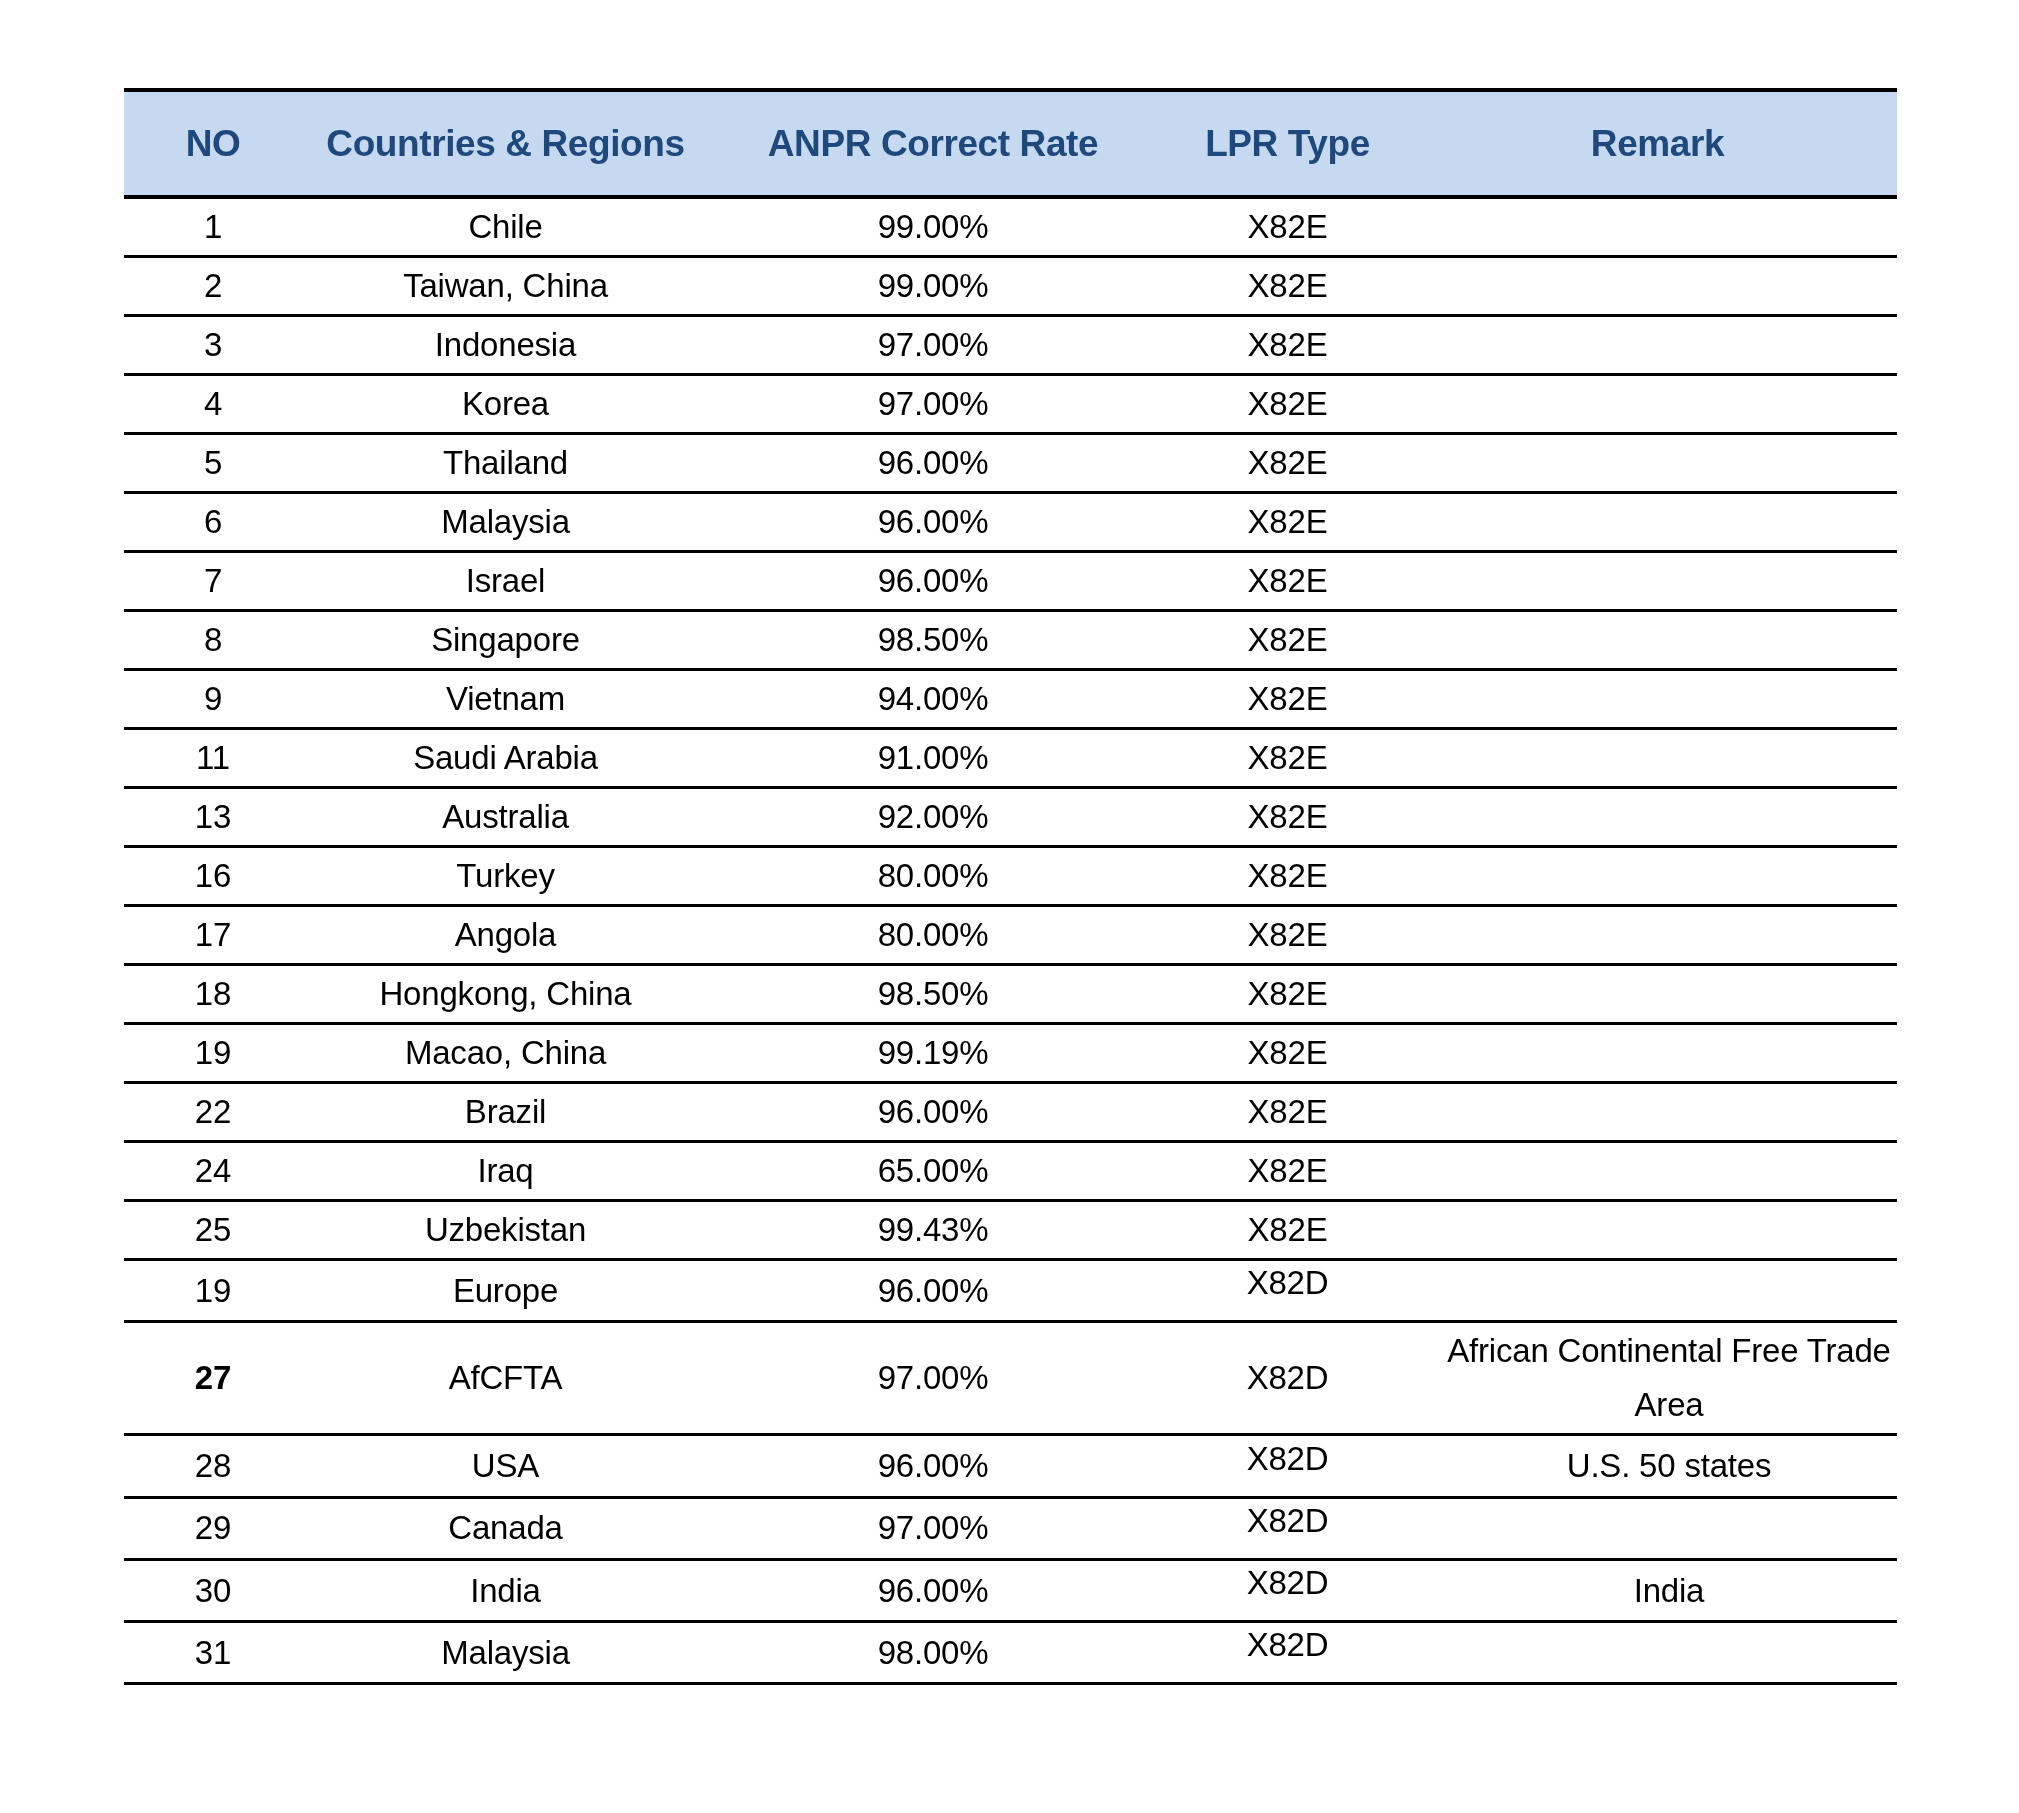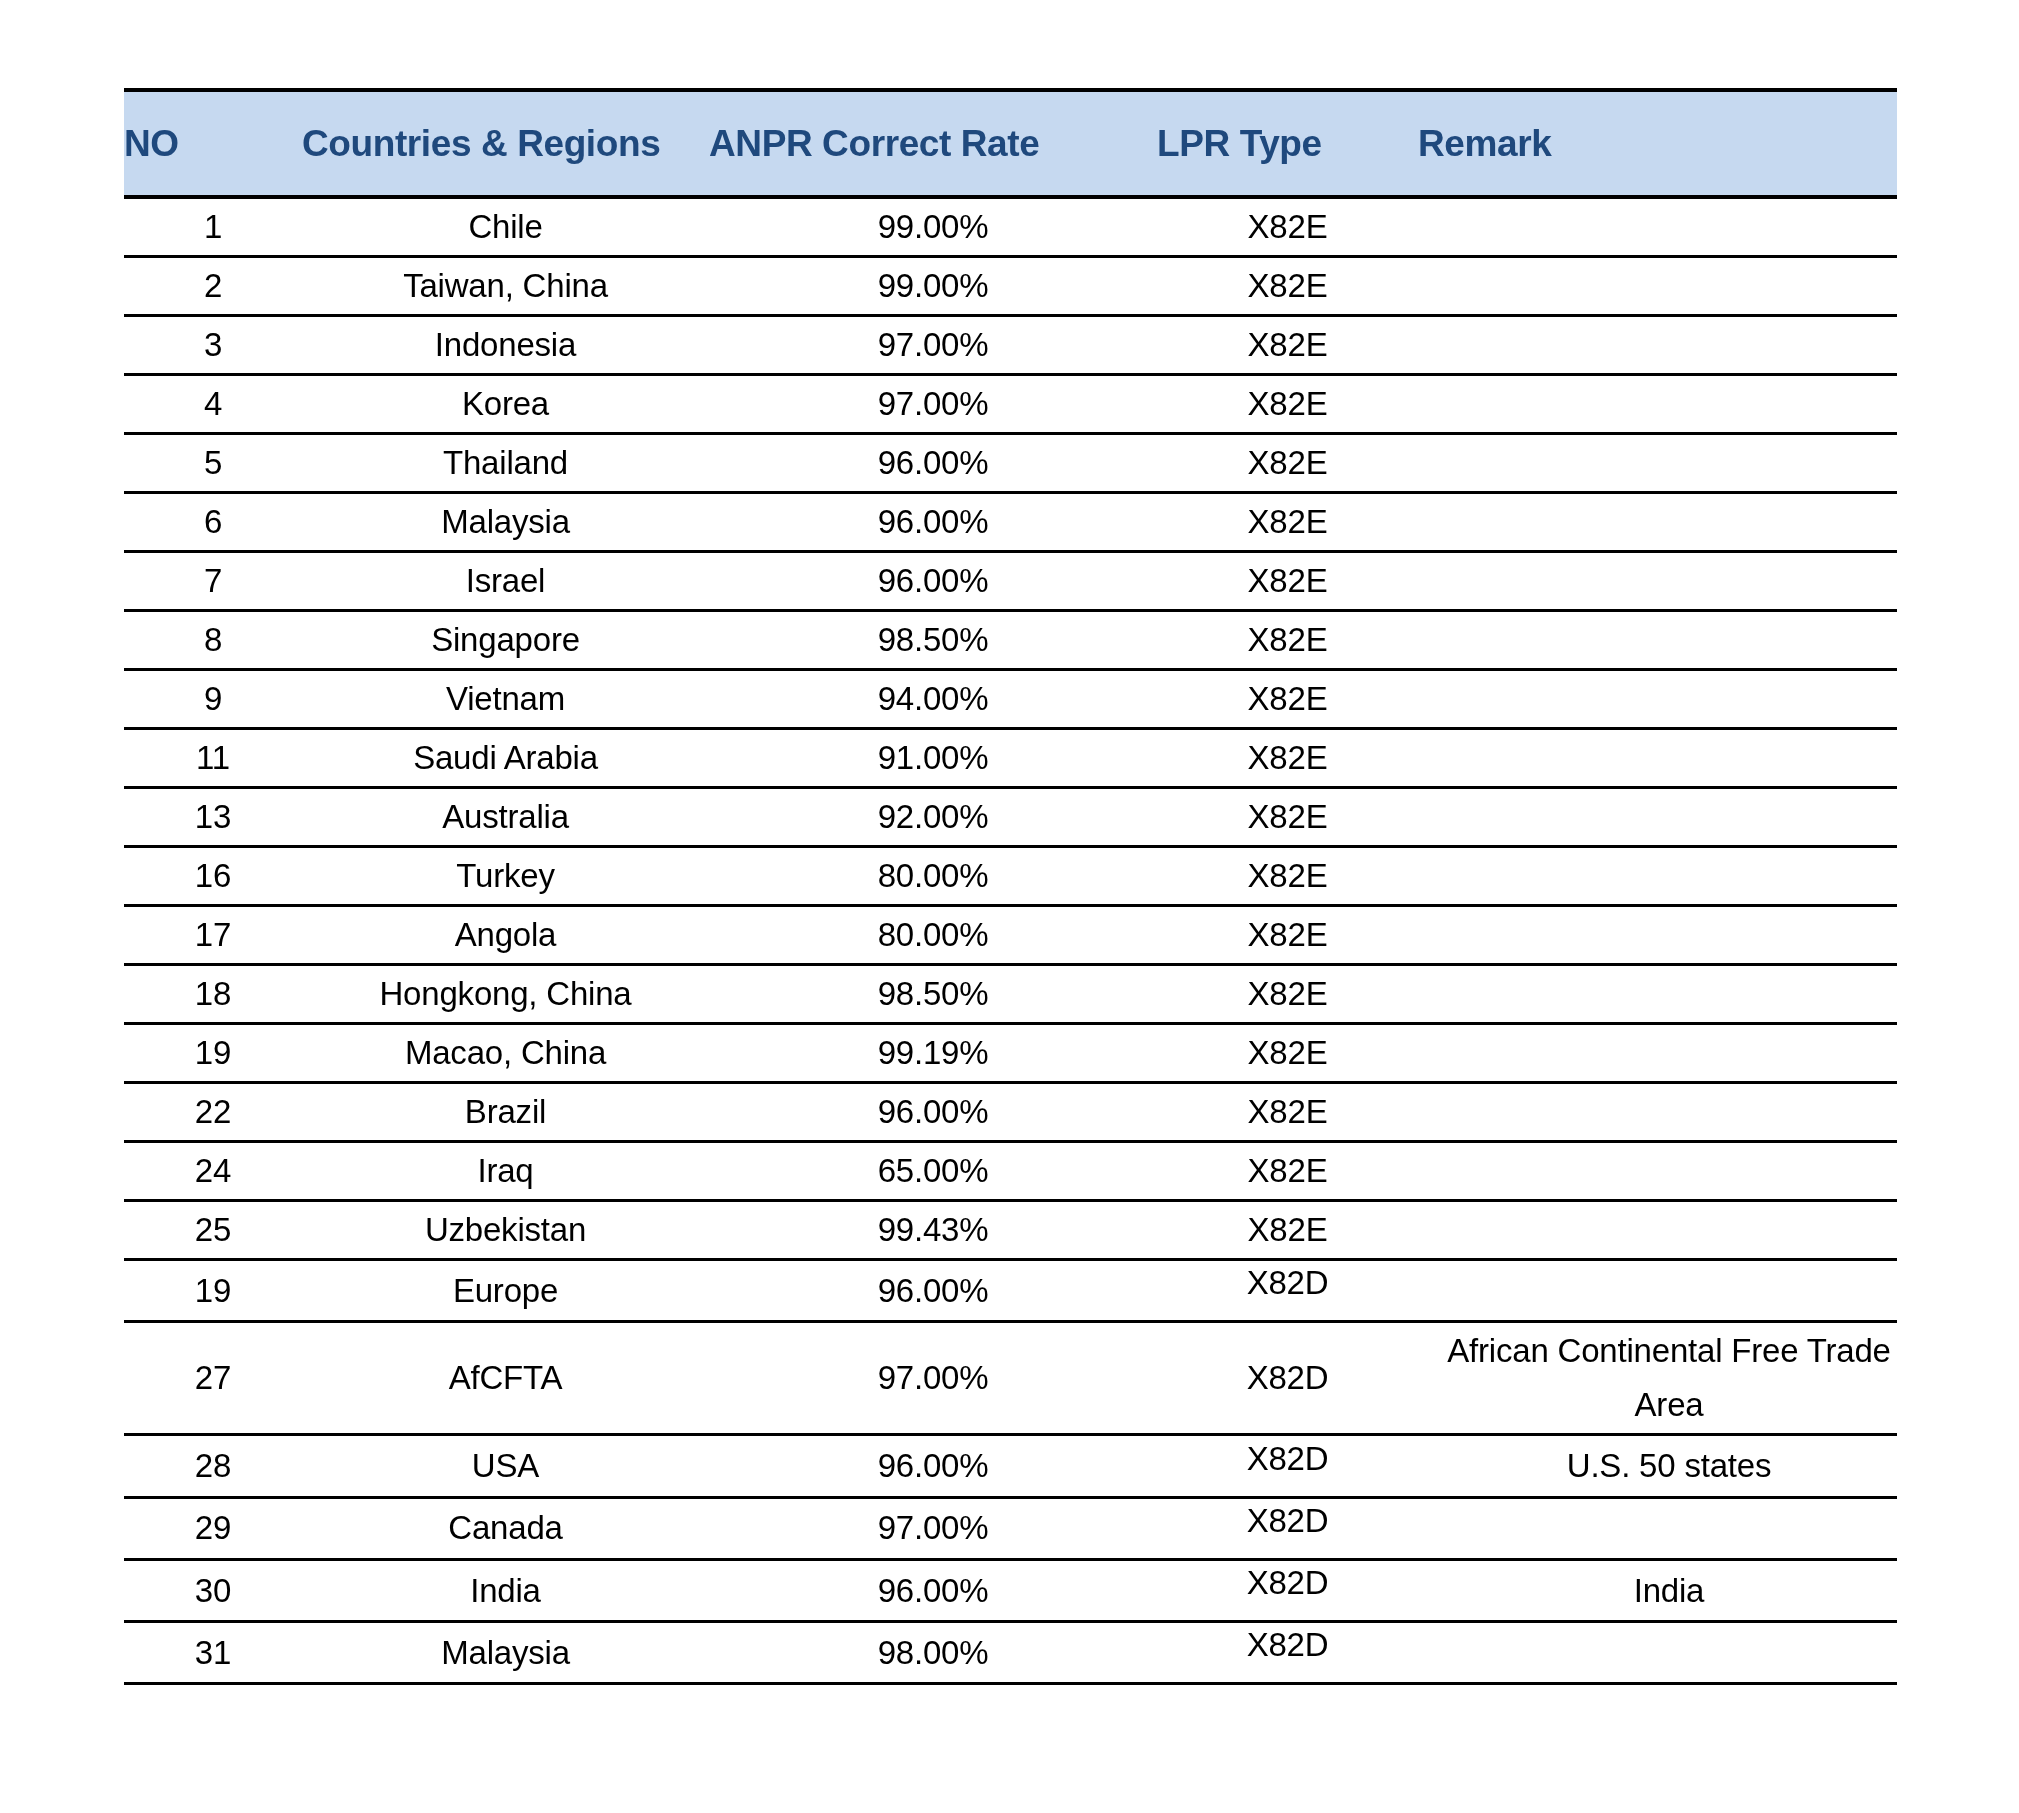--- a/index.html
+++ b/index.html
@@ -6,29 +6,29 @@
   body { width: 2019px; height: 1813px; position: relative; overflow: hidden;
          font-family: "Liberation Sans", "DejaVu Sans", sans-serif; }
   .table-wrap { position: absolute; left: 124px; top: 88px; width: 1772px; }
   table { border-collapse: collapse; width: 1772px; table-layout: fixed; }
   col.c-no { width: 178px; }
   col.c-country { width: 407px; }
   col.c-rate { width: 448px; }
   col.c-lpr { width: 261px; }
   col.c-remark { width: 479px; }
   thead tr { background: #c6d9f0; height: 107px; }
-  thead th { color: #1f497d; font-weight: bold; font-size: 37px; text-align: left;
+  thead th { color: #1f497d; font-weight: bold; font-size: 37px; text-align: center;
              vertical-align: middle; border-top: 4.1px solid #000; border-bottom: 4.1px solid #000;
              letter-spacing: -0.4px; padding: 0; }
   tbody td { font-size: 33px; color: #000; text-align: center; vertical-align: middle;
              border-bottom: 3.3px solid #000; padding: 0; height: 56px; letter-spacing: -0.2px; }
   tbody td.remark { text-align: center; padding-left: 23px; line-height: 54px; }
   tbody td.lpr-top { vertical-align: top; padding-top: 3.3px; }
   tbody tr.tall td { height: 110px; }
-  td.bold { font-weight: normal; }
+  td.bold { font-weight: bold; }
 </style>
 </head>
 <body>
 
 <div class="table-wrap">
   <table>
     <colgroup>
       <col class="c-no">
         <col class="c-country">
         <col class="c-rate">

